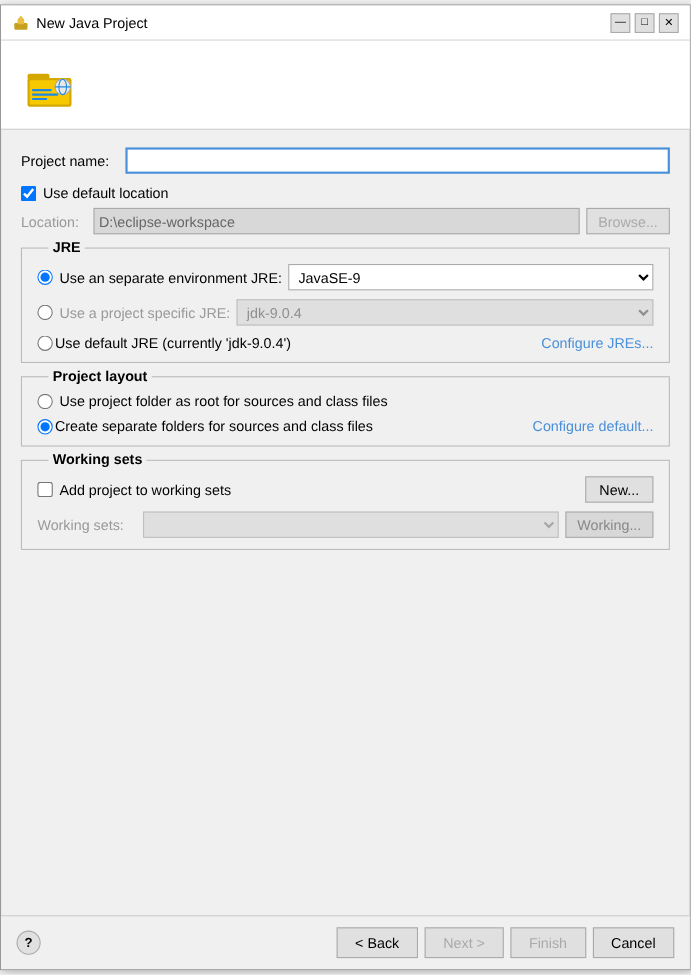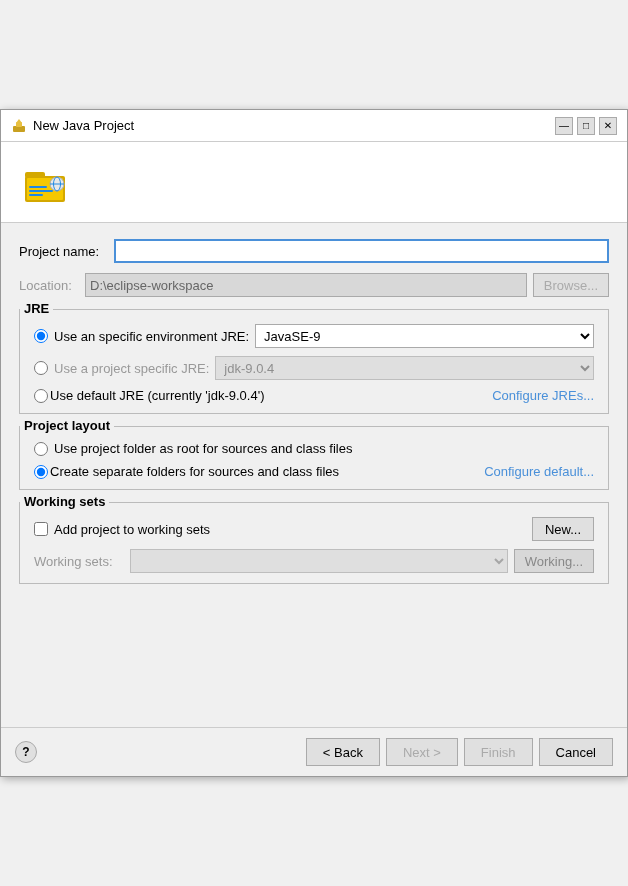--- a/index.html
+++ b/index.html
@@ -7,21 +7,21 @@
       font-family: 'Segoe UI', Arial, sans-serif;
       font-size: 13px;
       background: #f0f0f0;
       display: flex;
       justify-content: center;
       align-items: center;
       min-height: 100vh;
     }
     .window {
       width: 628px;
-      height: 668px;
+      height: 878px;
       background: #f0f0f0;
       border: 1px solid #999;
       display: flex;
       flex-direction: column;
       box-shadow: 2px 2px 8px rgba(0,0,0,0.3);
     }
     .title-bar {
       background: #fff;
       border-bottom: 1px solid #ccc;
       padding: 6px 10px;
@@ -140,21 +140,21 @@
     .section-box {
       border: 1px solid #bbb;
       background: #f0f0f0;
       padding: 10px 14px;
       margin-bottom: 12px;
       position: relative;
     }
     .section-title {
       position: absolute;
       top: -9px;
-      left: 0;
+      left: 24px;
       background: #f0f0f0;
       padding: 0 4px;
       font-size: 13px;
       font-weight: bold;
     }
     .radio-row {
       display: flex;
       align-items: center;
       gap: 6px;
       margin-bottom: 8px;
@@ -339,33 +339,37 @@
 
   <div class="content">
 
     <div class="form-row">
       <label class="form-label">
         <span>Project name:</span>
       </label>
       <input type="text" class="project-name-input" value="" style="">
     </div>
 
+    <div class="checkbox-row">
+      <input type="checkbox" checked="" style="">
+      <label>Use default location</label>
+    </div>
 
     <div class="location-row">
       <span class="location-label disabled-text">Location:</span>
       <input type="text" class="location-input" disabled="" value="D:\eclipse-workspace" style="">
       <button class="browse-btn" disabled="">Browse...</button>
     </div>
 
     <div class="section-box">
       <span class="section-title">JRE</span>
 
       <div class="radio-row jre-select-row mt-4">
         <input type="radio" name="jre" checked="" style="">
-        <label>Use an specific environment JRE:</label>
+        <label>Use an separate environment JRE:</label>
         <select class="jre-select">
           <option>JavaSE-9</option>
         </select>
       </div>
 
       <div class="radio-row jre-select-row">
         <input type="radio" name="jre" style="">
         <label class="disabled-text">Use a project specific JRE:</label>
         <select class="jre-select-disabled" disabled="">
           <option>jdk-9.0.4</option>

